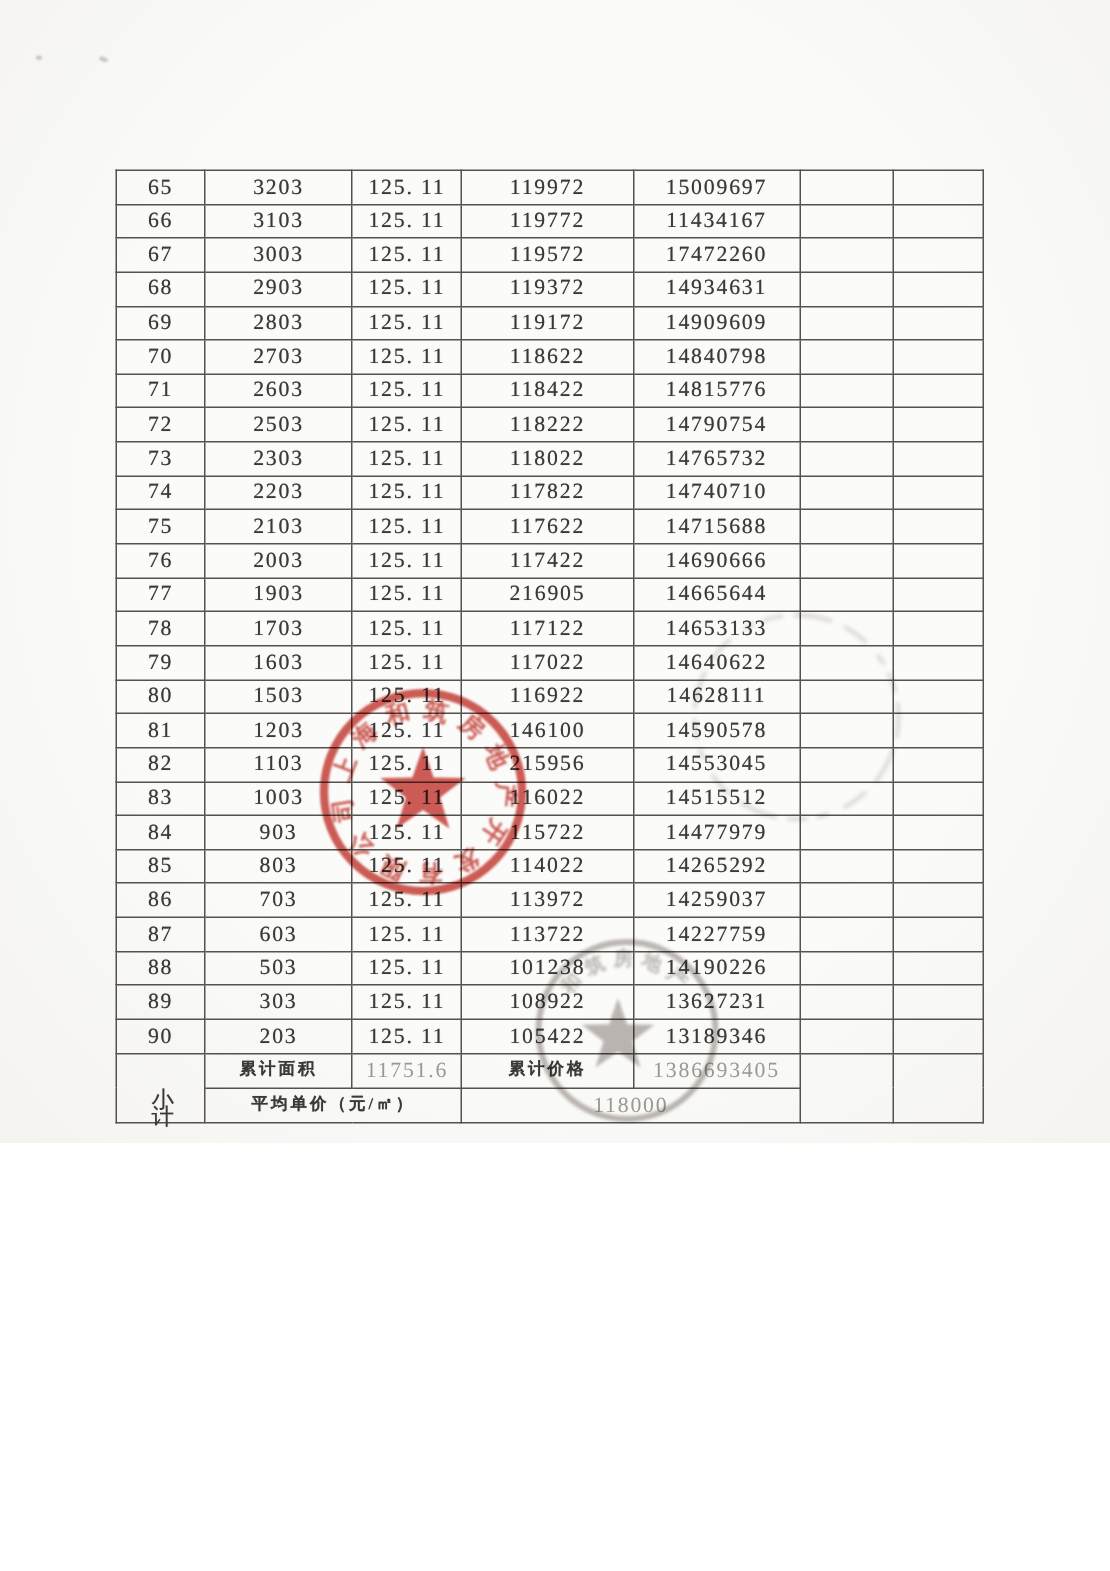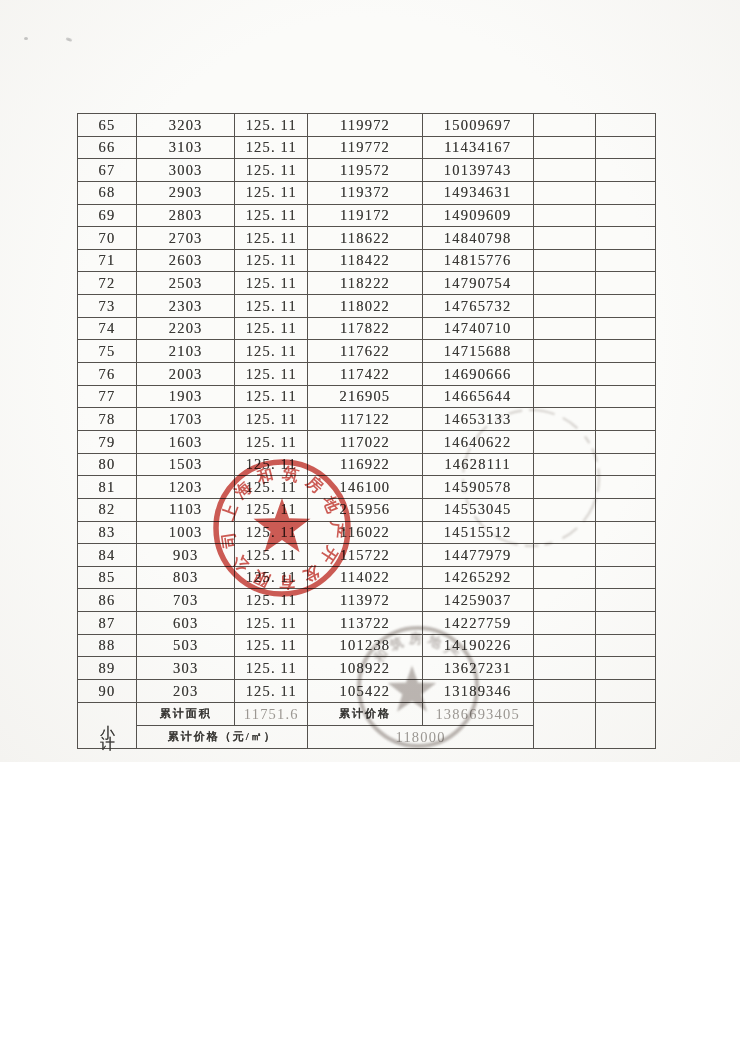--- a/index.html
+++ b/index.html
@@ -93,21 +93,21 @@
       <td>119772</td>
       <td>11434167</td>
       <td></td>
       <td></td>
     </tr>
         <tr class="data-row">
       <td>67</td>
       <td>3003</td>
       <td>125. 11</td>
       <td>119572</td>
-      <td>10139743</td>
+      <td>17472260</td>
       <td></td>
       <td></td>
     </tr>
         <tr class="data-row">
       <td>68</td>
       <td>2903</td>
       <td>125. 11</td>
       <td>119372</td>
       <td>14934631</td>
       <td></td>
@@ -318,21 +318,21 @@
           <span class="vert">小计</span>
         </td>
         <td class="cjk">累计面积</td>
         <td class="gray-val">11751.6</td>
         <td class="cjk">累计价格</td>
         <td class="gray-val">1386693405</td>
         <td rowspan="2"></td>
         <td rowspan="2"></td>
       </tr>
       <tr class="sum-row">
-        <td colspan="2" class="cjk">累计价格（元/㎡）</td>
+        <td colspan="2" class="cjk">平均单价（元/㎡）</td>
         <td colspan="2" class="gray-val">118000</td>
       </tr>
     </tbody>
   </table>
 
   <svg class="stamp stamp-red" width="160" height="160" viewBox="-80 -80 160 160">
     <circle class="ring-red" r="66"></circle>
     <path id="seal-path-red" d="M -49 0 A 49 49 0 1 1 49 0 A 49 49 0 1 1 -49 0" fill="none"></path>
     <text class="text-red">
       <textPath href="#seal-path-red" startOffset="6">上海和筑房地产开发有限公司</textPath>

